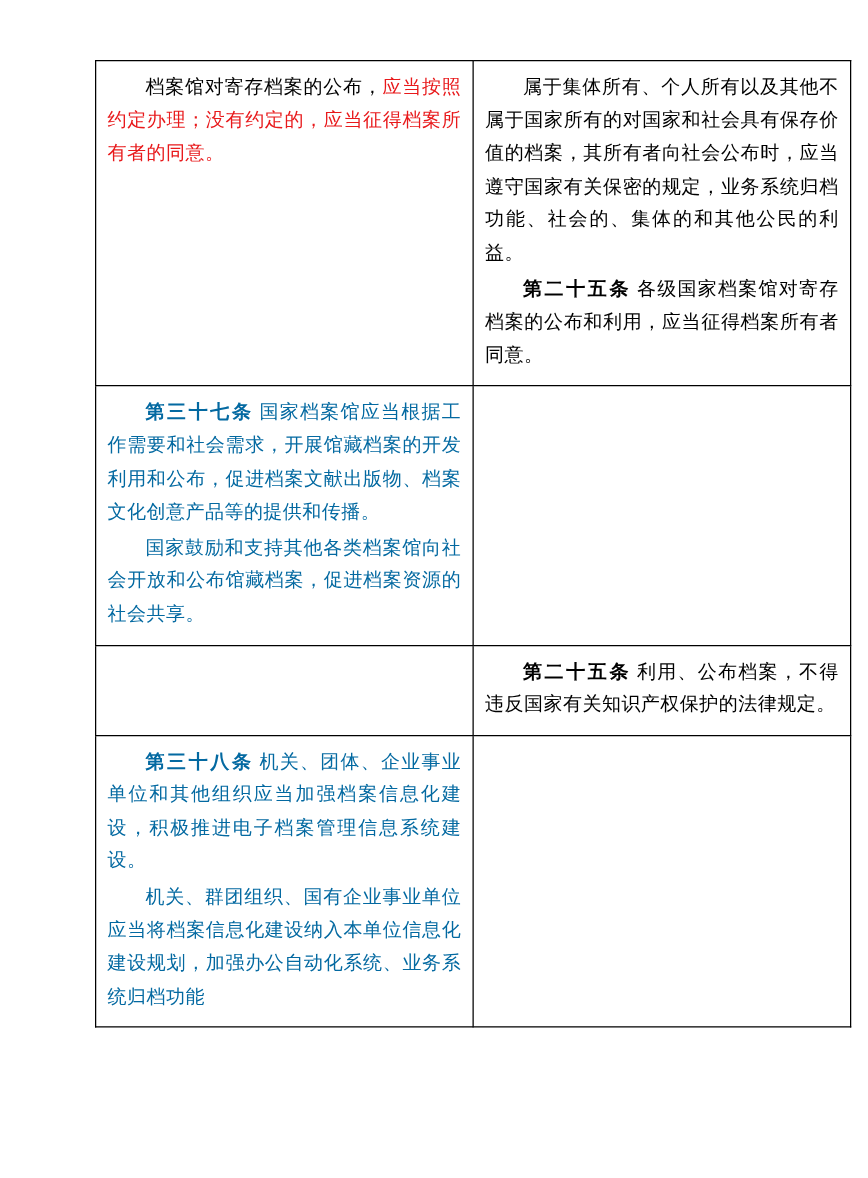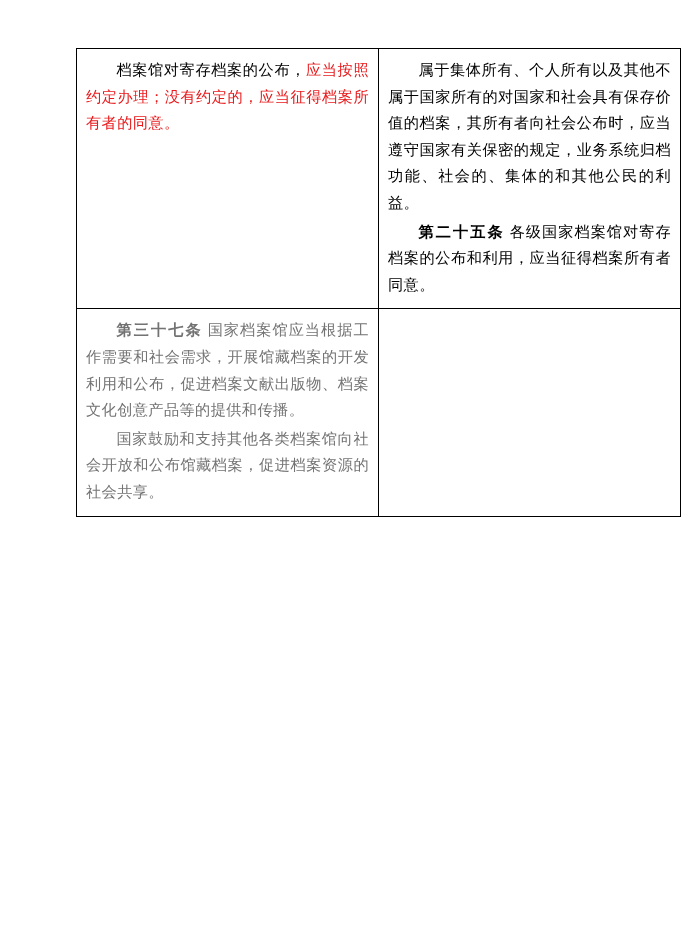--- a/index.html
+++ b/index.html
@@ -41,21 +41,21 @@
   .col-left { width: 283px; }
   .col-right { width: 283px; }
   p {
     margin: 0 0 0 0;
     text-indent: 2em;
     text-align: justify;
     text-justify: inter-ideograph;
   }
   p + p { margin-top: 2px; }
   .red { color: #e8191b; }
-  .red-all { color: #737373; }
+  .red-all { color: #0369a1; }
   .center {
     text-indent: 0;
     text-align: center;
     font-weight: bold;
     letter-spacing: 2px;
   }
   .empty-cell { padding: 0; }
   .art-num { font-weight: bold; }
   .spaced { letter-spacing: 1.5px; }
   .watermark {
@@ -107,19 +107,32 @@
       </tr>
 
       <tr>
         <td class="col-left">
           <p class="red-all"><span class="art-num spaced">第三十七条</span><span>  国家档案馆应当根据工作需要和社会需求，开展馆藏档案的开发利用和公布，促进档案文献出版物、档案文化创意产品等的提供和传播。</span></p>
           <p class="red-all"><span>国家鼓励和支持其他各类档案馆向社会开放和公布馆藏档案，促进档案资源的社会共享。</span></p>
         </td>
         <td class="col-right empty-cell"></td>
       </tr>
 
+      <tr>
+        <td class="col-left empty-cell"></td>
+        <td class="col-right">
+          <p><span class="art-num spaced">第二十五条</span><span>  利用、公布档案，不得违反国家有关知识产权保护的法律规定。</span></p>
+        </td>
+      </tr>
 
 
+      <tr>
+        <td class="col-left">
+          <p class="red-all"><span class="art-num spaced">第三十八条</span><span>  机关、团体、企业事业单位和其他组织应当加强档案信息化建设，积极推进电子档案管理信息系统建设。</span></p>
+          <p class="red-all"><span>机关、群团组织、国有企业事业单位应当将档案信息化建设纳入本单位信息化建设规划，加强办公自动化系统、业务系统归档功能</span></p>
+        </td>
+        <td class="col-right empty-cell"></td>
+      </tr>
     </tbody>
   </table>
 
 
 </div>
 
 </body></html>

